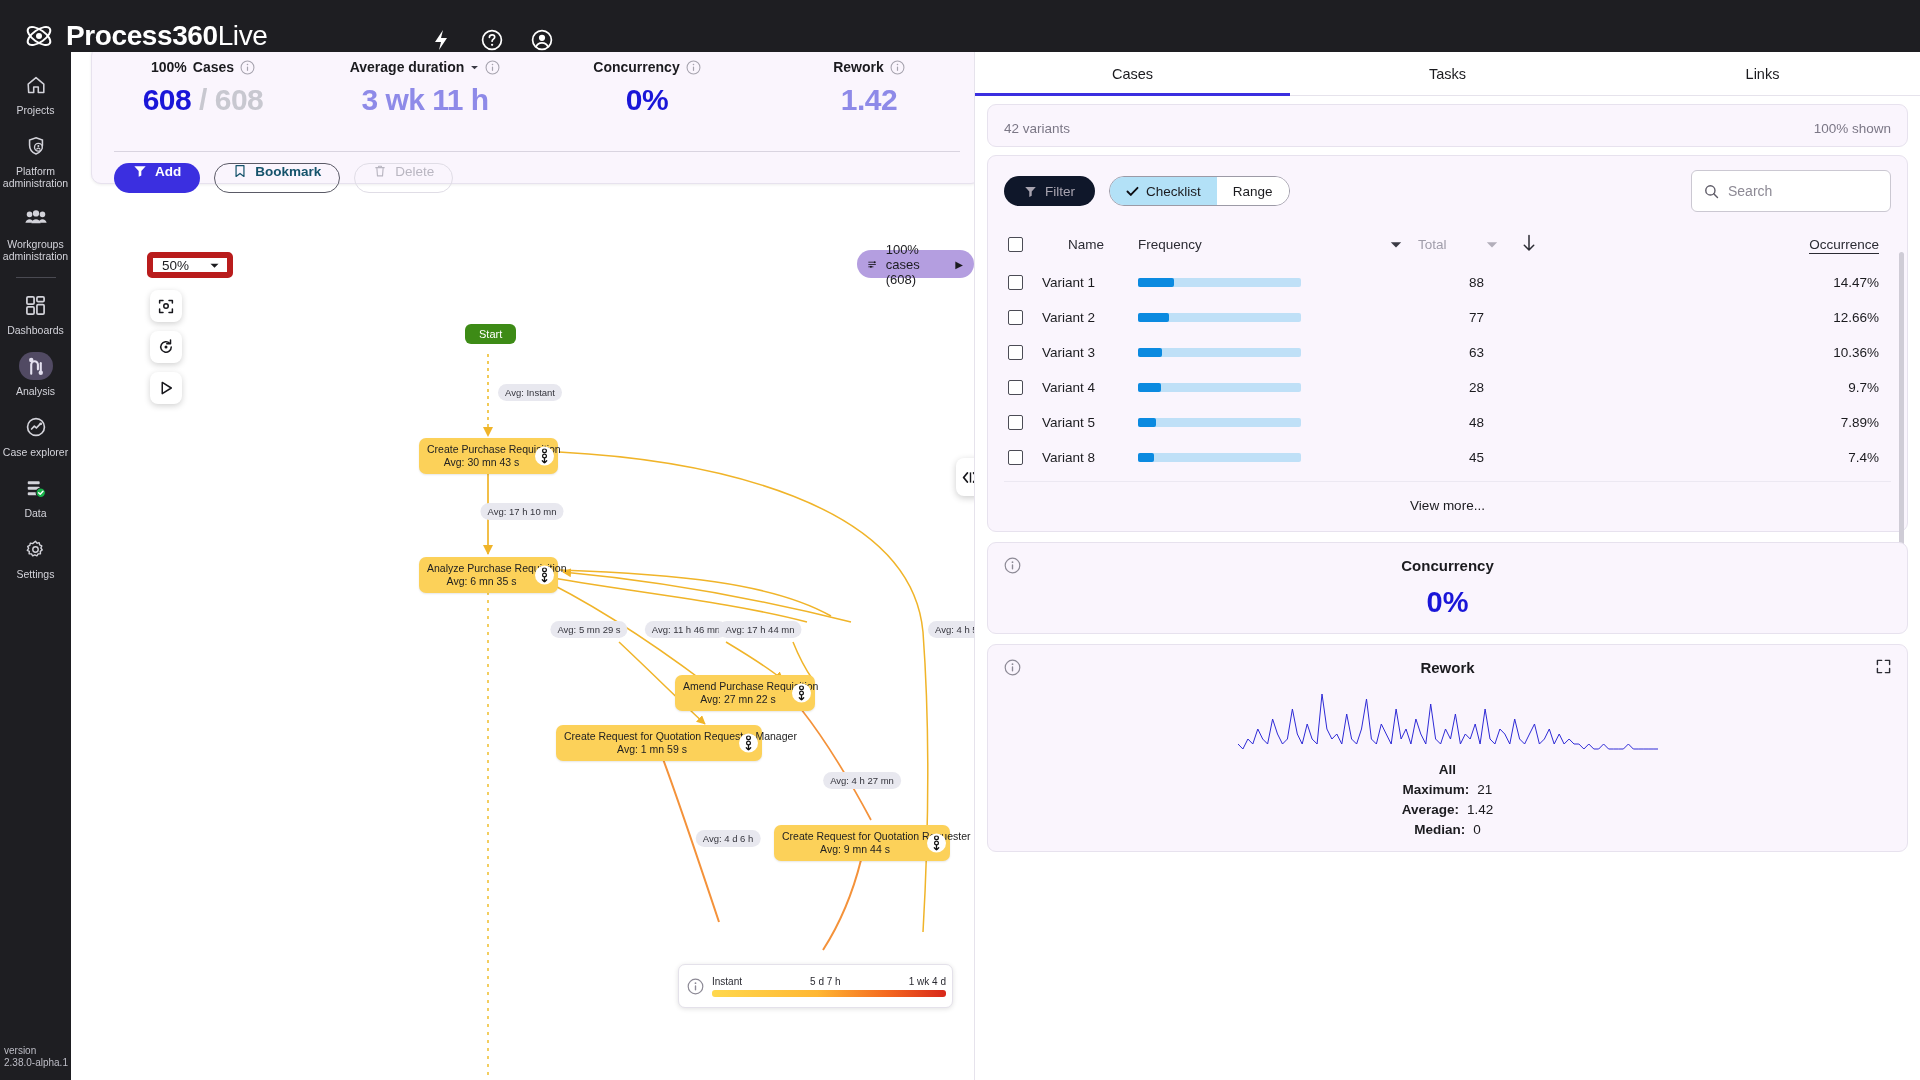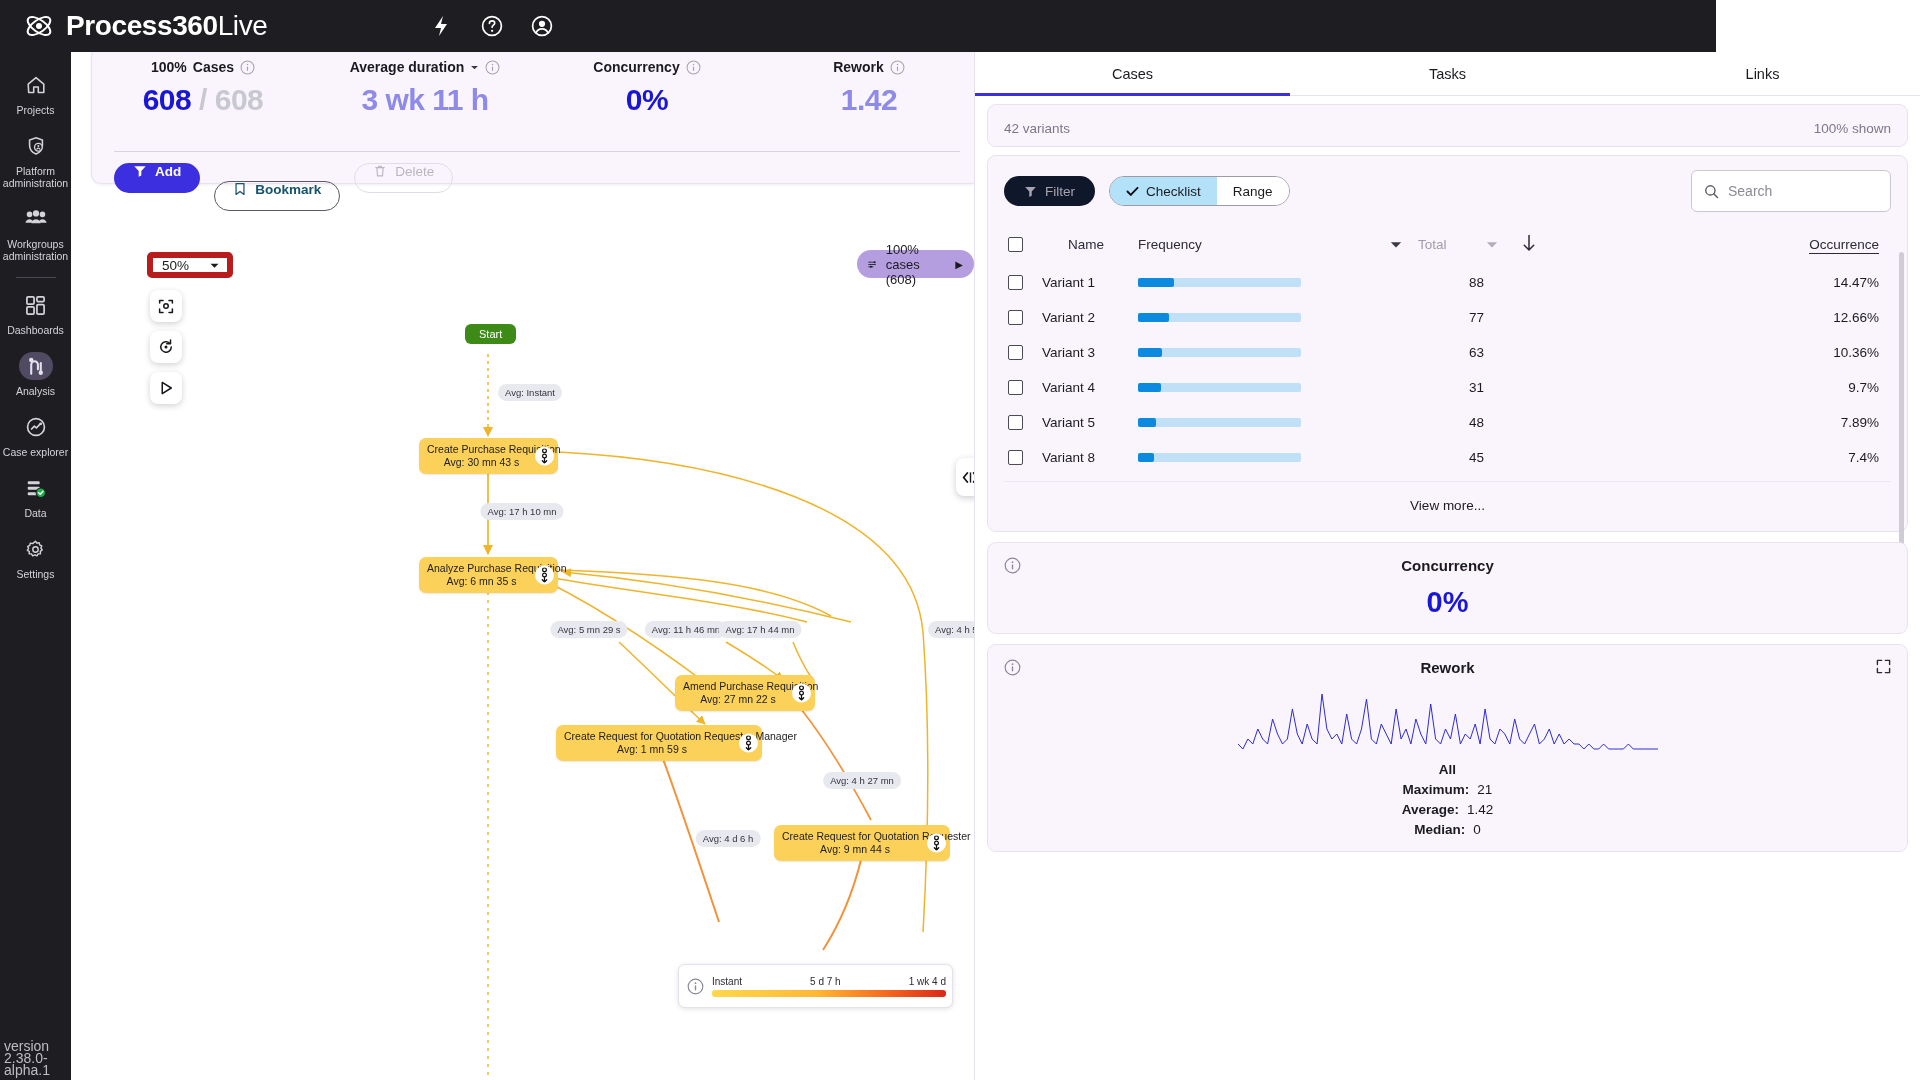--- a/index.html
+++ b/index.html
@@ -5,22 +5,22 @@
   * { margin:0; padding:0; box-sizing:border-box; }
   html,body { width:1920px; height:1080px; overflow:hidden; }
   body {
     font-family:"Liberation Sans", sans-serif;
     background:#ffffff;
     color:#1b1b1f;
     -webkit-font-smoothing:antialiased;
   }
   
   #topbar{
-    position:absolute; left:0; top:0; width:1716px; height:52px;
-    background:#1e1e22; display:flex; align-items:center;
+    position:absolute; left:0; top:0; width:1920px; height:52px;
+    background:#1e1e22; display:flex; align-items:flex-end;
   }
   #brand{ display:flex; align-items:center; gap:12px; padding-left:24px; width:430px;}
   #brand .logo{ width:30px; height:30px; display:block;}
   #brand .wordmark{ font-size:28px; letter-spacing:-.4px; color:#fff;}
   #brand .wordmark b{ font-weight:700;}
   #brand .wordmark span{ font-weight:300;}
   #breadcrumb{
     flex:1; text-align:center; color:#fff; font-size:15.5px; font-weight:700;
     letter-spacing:.1px;
   }
@@ -35,22 +35,22 @@
   .rail-item{
     width:71px; padding:9px 2px 7px; text-align:center; cursor:pointer;
     display:flex; flex-direction:column; align-items:center; gap:5px;
   }
   .rail-ico{ width:34px; height:28px; display:flex; align-items:center; justify-content:center;
              border-radius:14px;}
   .rail-item.active .rail-ico{ background:#514a63; }
   .rail-label{ font-size:10.5px; line-height:12px; color:#d3d3da; width:69px;}
   .rail-sep{ width:40px; height:1px; background:#4a4a52; margin:8px auto 4px;}
   #version{
-    position:absolute; left:4px; bottom:4px; width:66px;
-    font-size:14px; color:#bdbdc6; line-height:12px;
+    position:absolute; left:4px; bottom:11px; width:66px;
+    font-size:10px; color:#bdbdc6; line-height:12px;
   }
 
   
   #canvas-wrap{
     position:absolute; left:71px; top:52px; width:903px; height:1028px;
     background:#fff; overflow:hidden;
   }
   
   #kpi-card{
     position:absolute; left:20px; top:-6px; width:890px; height:138px;
@@ -74,21 +74,21 @@
   #kpi-divider{
     position:absolute; left:22px; top:104px; width:846px; height:1px; background:#d9d4e0;
   }
   #kpi-tools{ position:absolute; left:22px; top:116px; display:flex; gap:14px;}
   .btn{
     height:30px; border-radius:16px; display:inline-flex; align-items:flex-start; gap:8px;
     padding:0 18px; font-size:13.5px; cursor:pointer; border:1px solid transparent;
     white-space:nowrap;
   }
   .btn.primary{ background:#3b2fe0; color:#fff; font-weight:600;}
-  .btn.ghost{ background:transparent; border-color:#5a5a66; color:#15536b; font-weight:600;margin-top:18px;}
+  .btn.ghost{ background:transparent; border-color:#5a5a66; color:#15536b; font-weight:600;}
   .btn.disabled{ background:transparent; border-color:#e0dde6; color:#b9b6c1;}
   .btn svg{ width:14px; height:14px; display:block;}
 
   
   #zoom-select{
     position:absolute; left:76px; top:200px; width:86px; height:26px;
     border:6px solid #b91c1c; border-radius:5px; background:#fff;
     display:flex; align-items:center; justify-content:space-between;
     padding:0 7px 0 9px; font-size:13.5px; cursor:pointer;
   }
@@ -748,21 +748,21 @@
           <tr>
             <td class="td-cb">
               <span class="cb"></span>
             </td>
             <td class="td-name">Variant 4</td>
             <td>
               <div class="bar-track">
                 <div class="bar-fill" style="width: 14%;"></div>
               </div>
             </td>
-            <td class="td-total">31</td>
+            <td class="td-total">28</td>
             <td></td>
             <td class="td-occ">9.7%</td>
           </tr>
           <tr>
             <td class="td-cb">
               <span class="cb"></span>
             </td>
             <td class="td-name">Variant 5</td>
             <td>
               <div class="bar-track">

